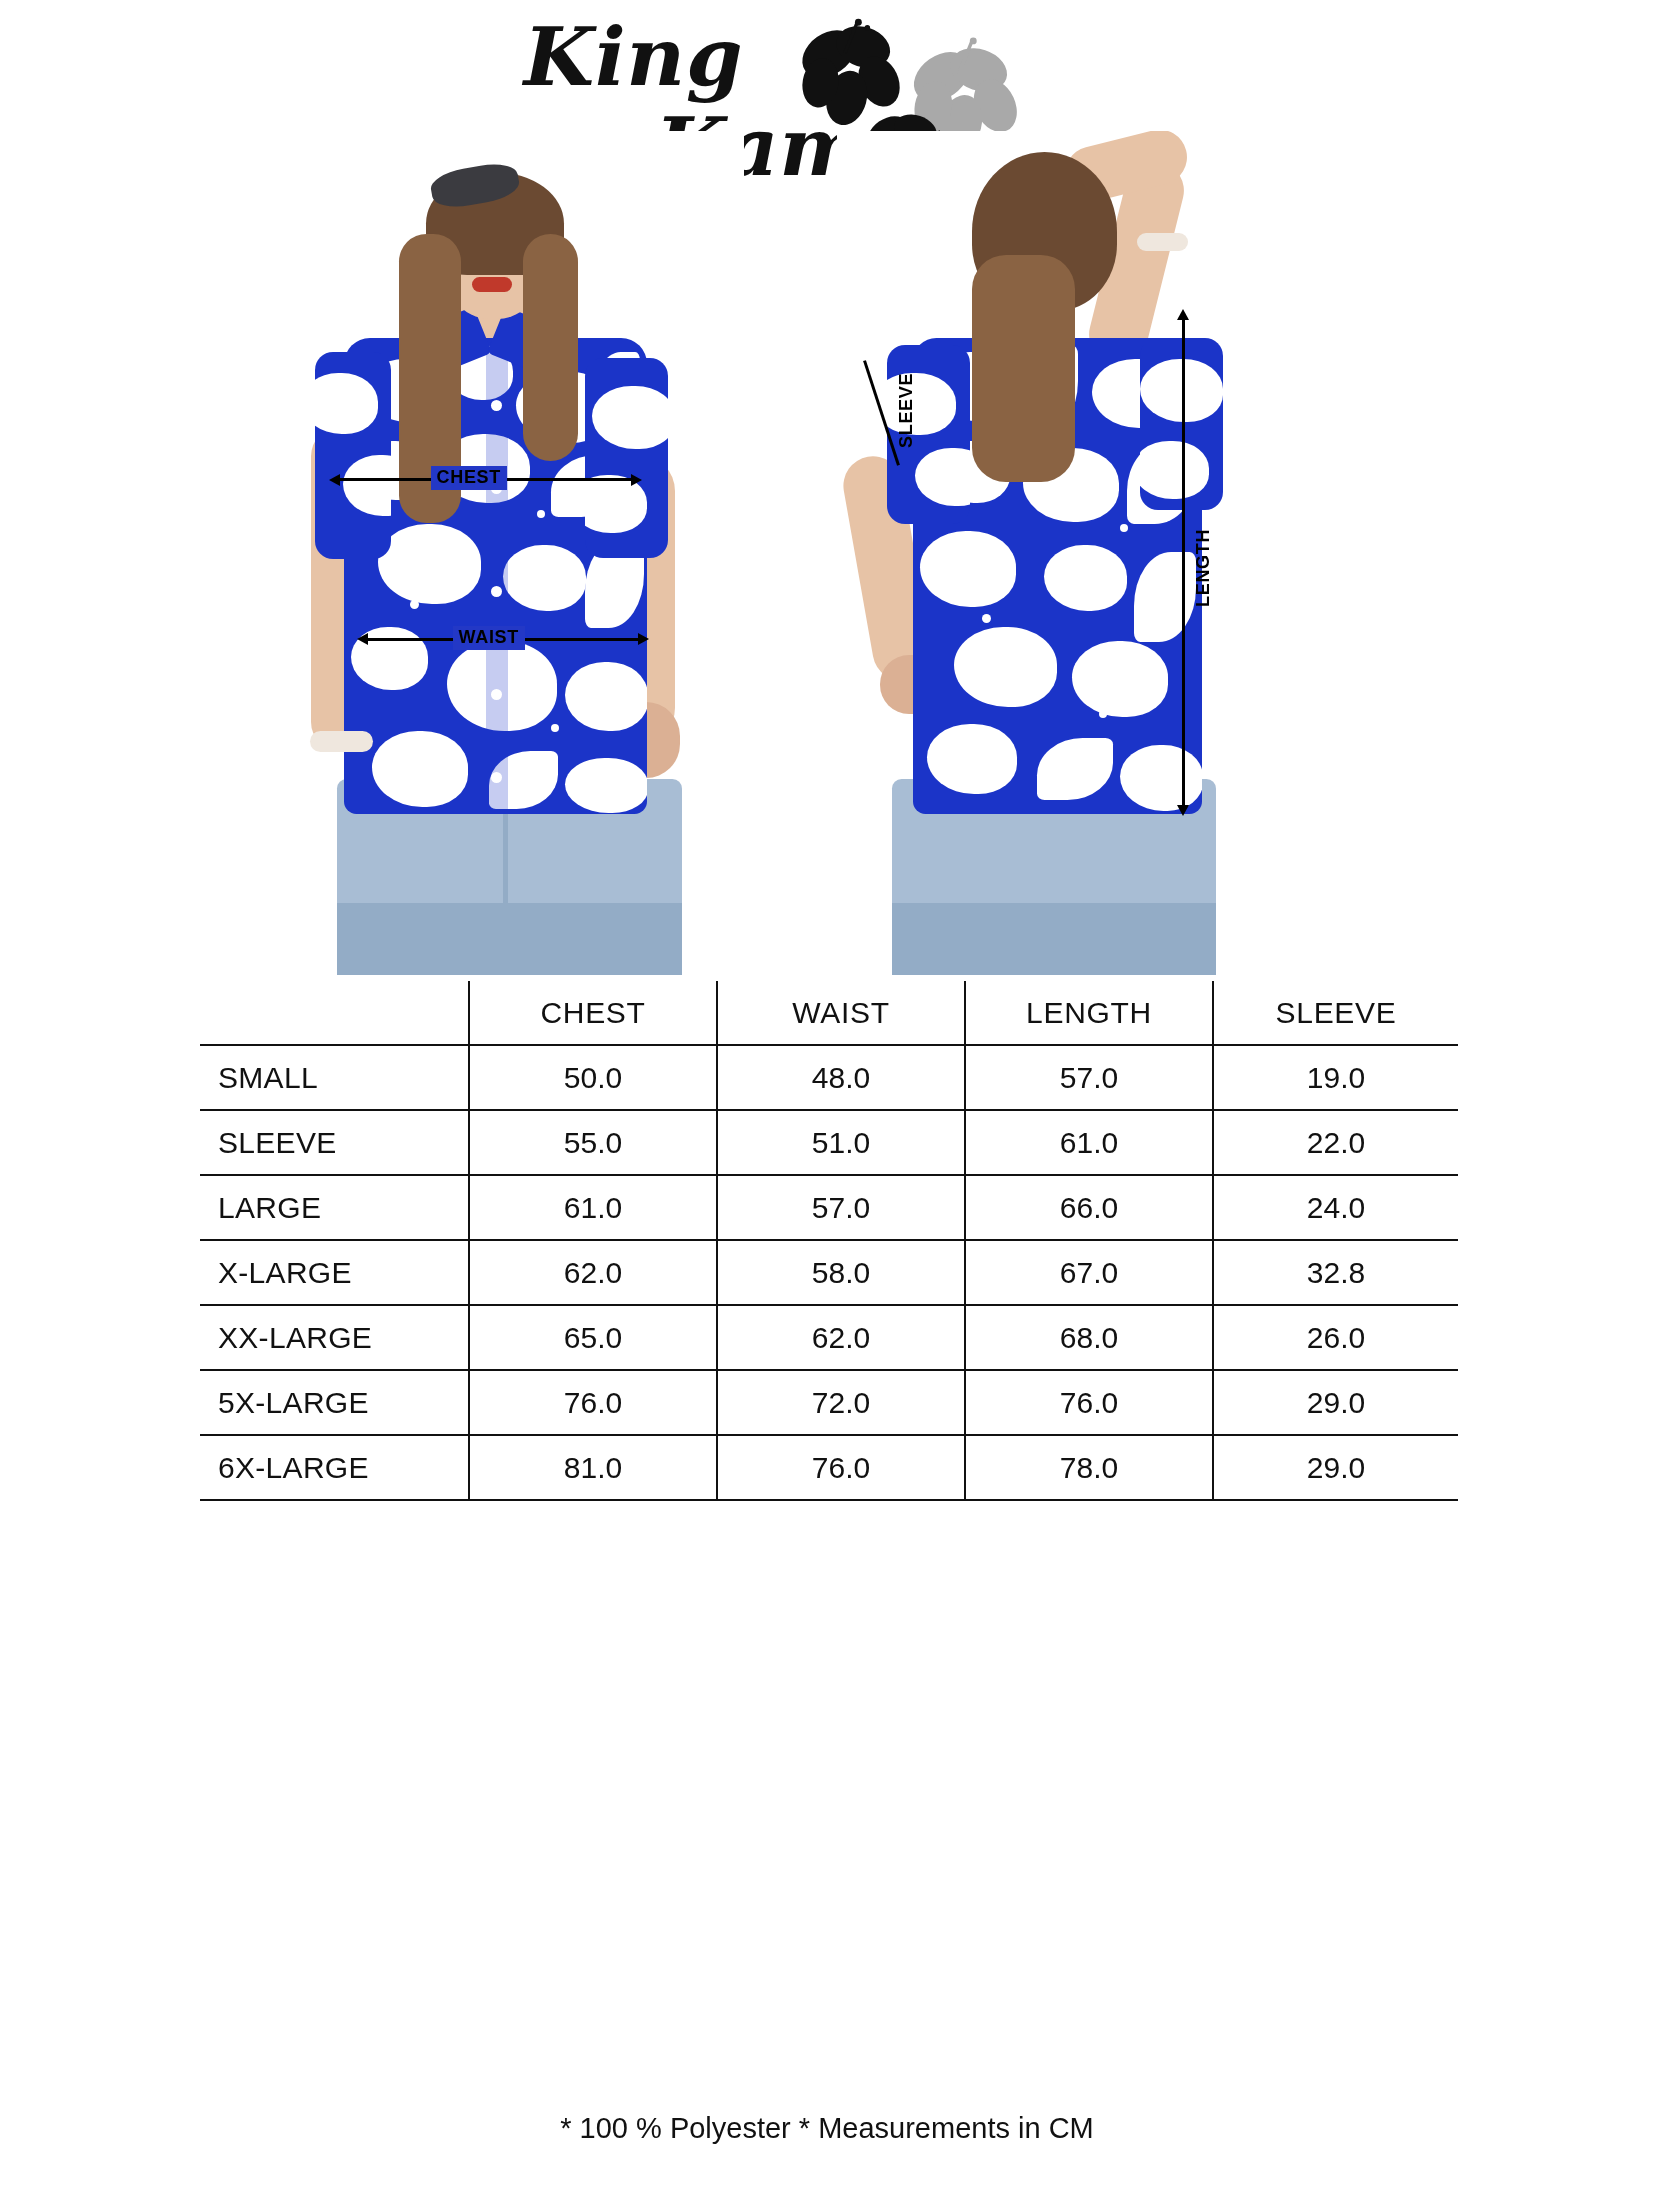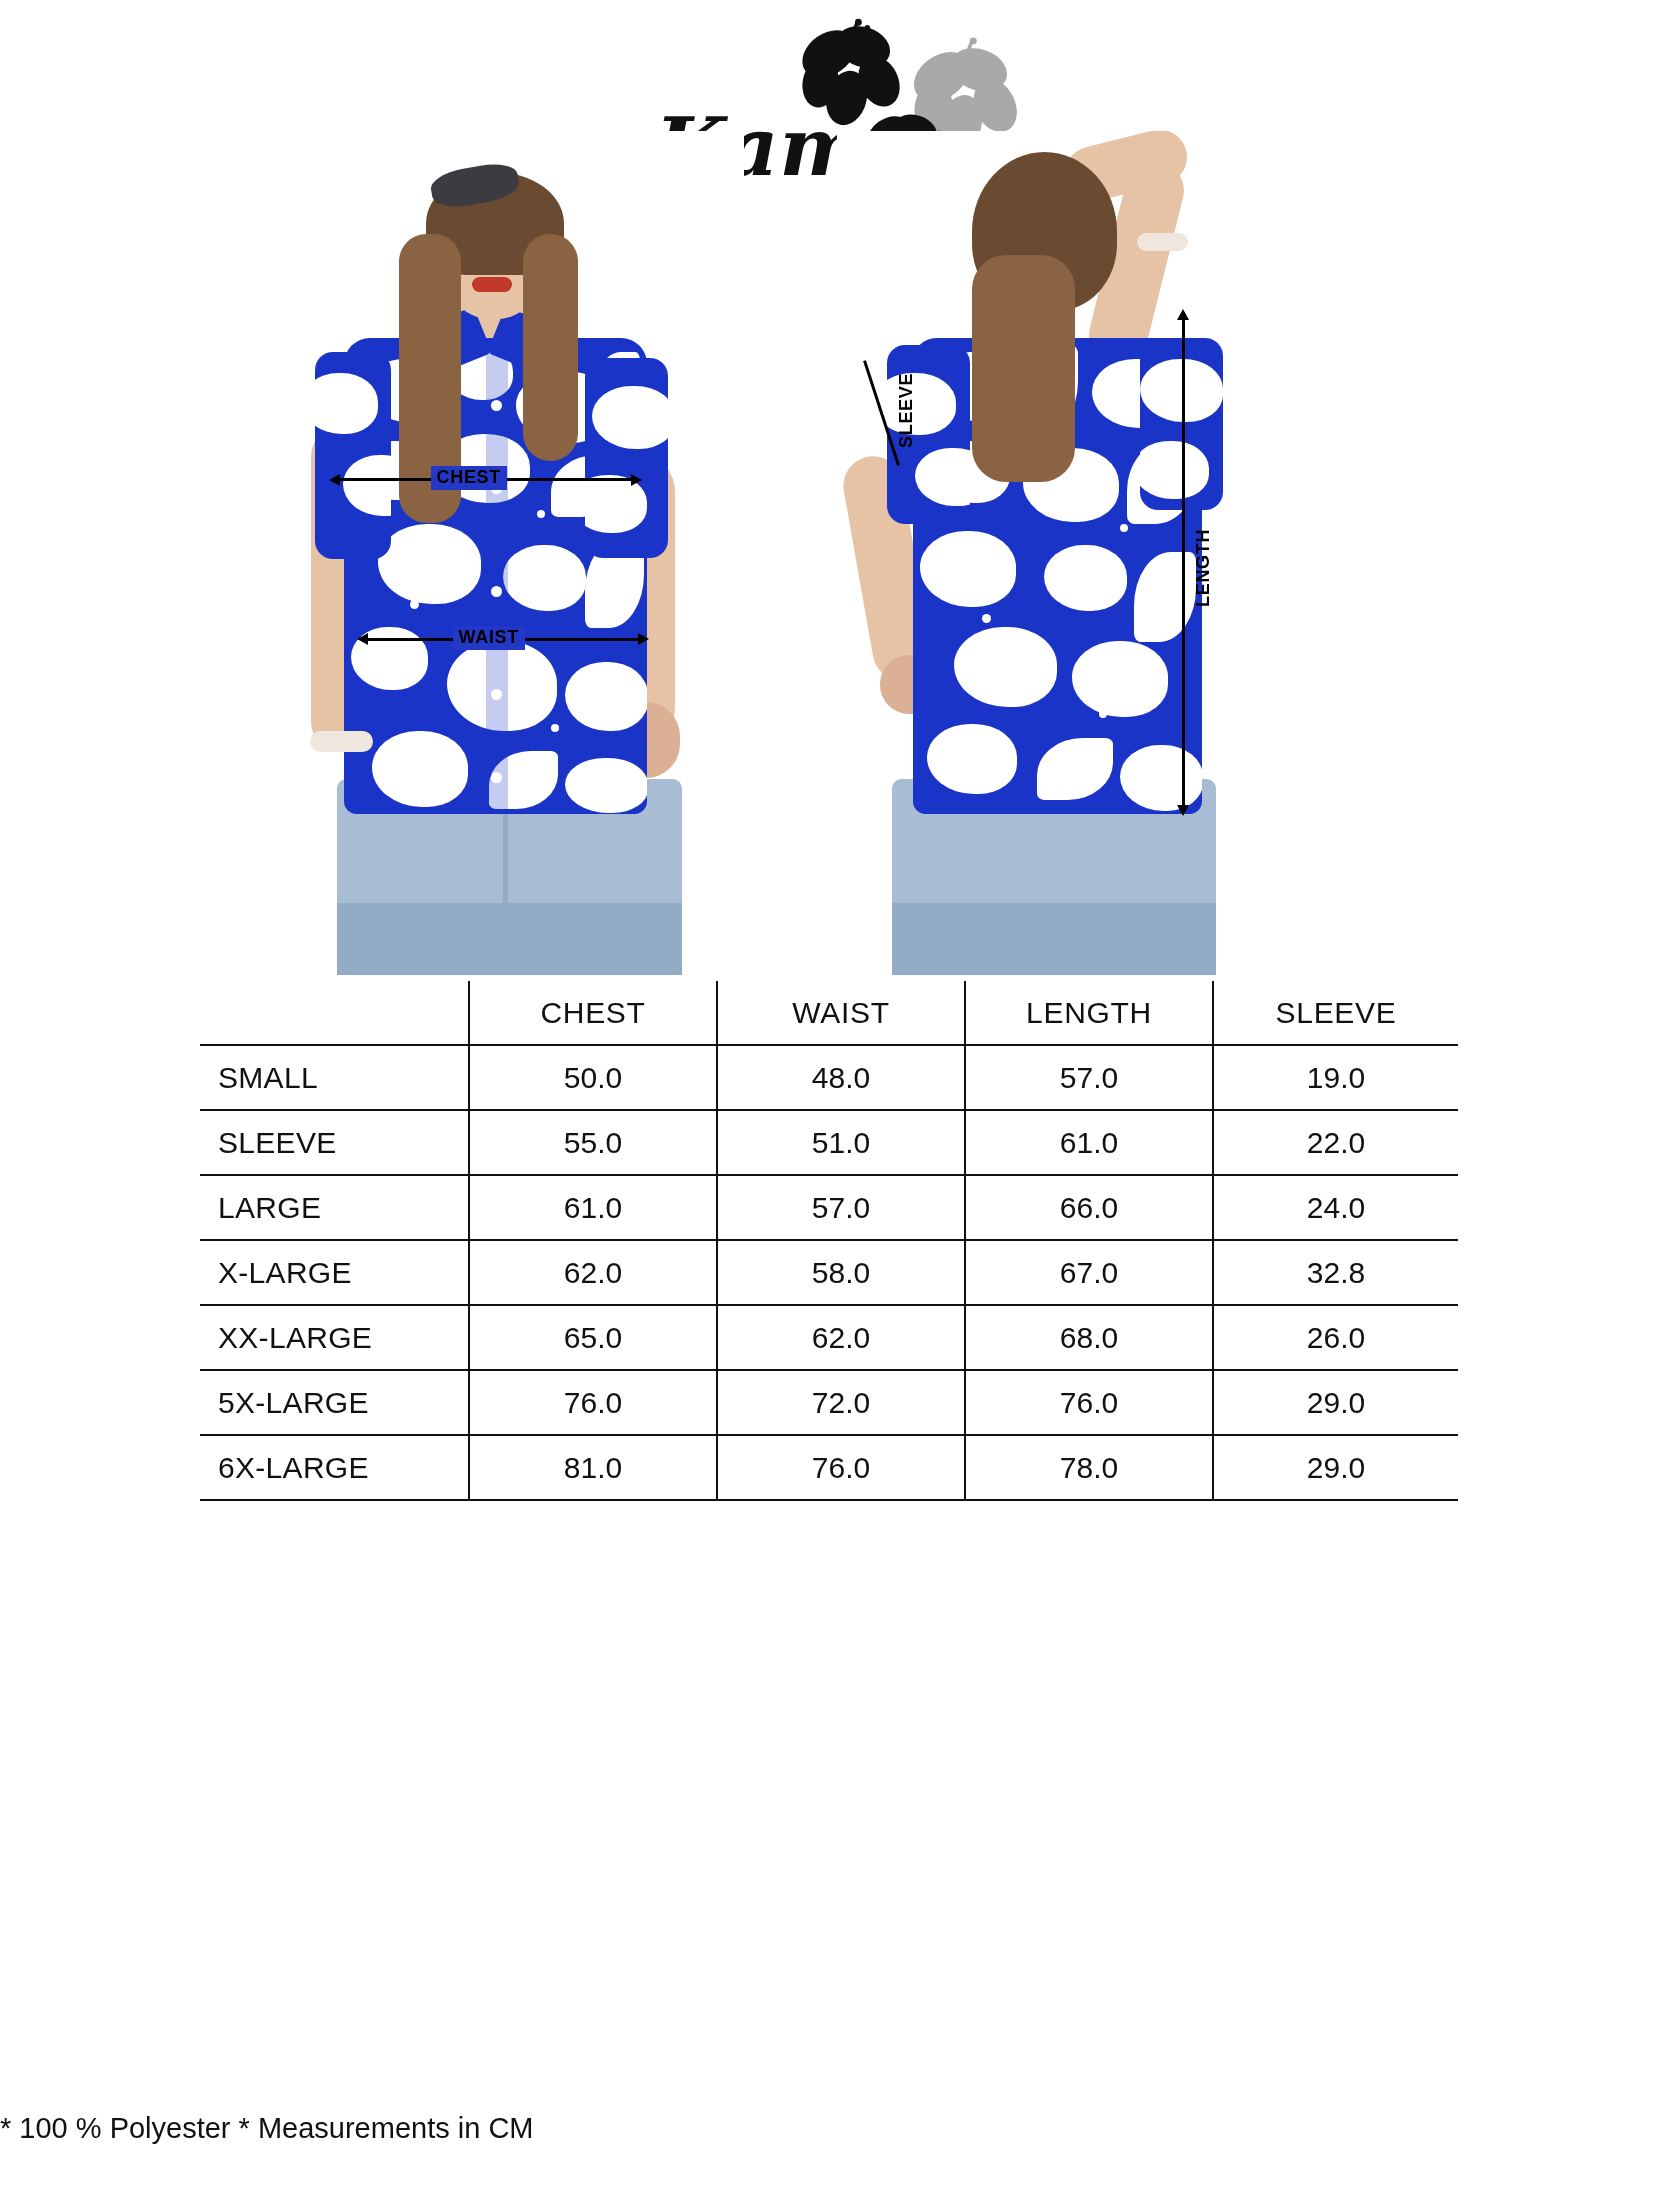--- a/index.html
+++ b/index.html
@@ -143,31 +143,33 @@
   }
   .vsep { border-right: 2.1px solid #111111; }
   .size-table .head-blank { border-bottom: 2.1px solid #111111; }
 
   
   .footnotes {
     position: absolute;
     left: 0;
     top: 2109px;
     width: 1654px;
+    text-align: center;
   }
   .footnote {
     font-size: 29px;
     color: #111111;
     line-height: 1.35;
   }
 </style>
 </head>
 <body>
 
 <div class="logo-area">
+  <div class="logo-script logo-king">King</div>
   <div class="logo-script logo-kameha">Kameha</div>
 
   <svg class="hibiscus" style="left:276px; top:6.9px;" width="131" height="117" viewBox="0 0 190 170">
     <g fill="#111111">
       <ellipse cx="62" cy="58" rx="42" ry="30" transform="rotate(-35 62 58)"></ellipse>
       <ellipse cx="112" cy="48" rx="40" ry="29" transform="rotate(18 112 48)"></ellipse>
       <ellipse cx="135" cy="98" rx="38" ry="28" transform="rotate(65 135 98)"></ellipse>
       <ellipse cx="88" cy="122" rx="40" ry="29" transform="rotate(105 88 122)"></ellipse>
       <ellipse cx="50" cy="100" rx="36" ry="26" transform="rotate(-80 50 100)"></ellipse>
       <rect x="92" y="10" width="5" height="48" transform="rotate(22 94 34)"></rect>

